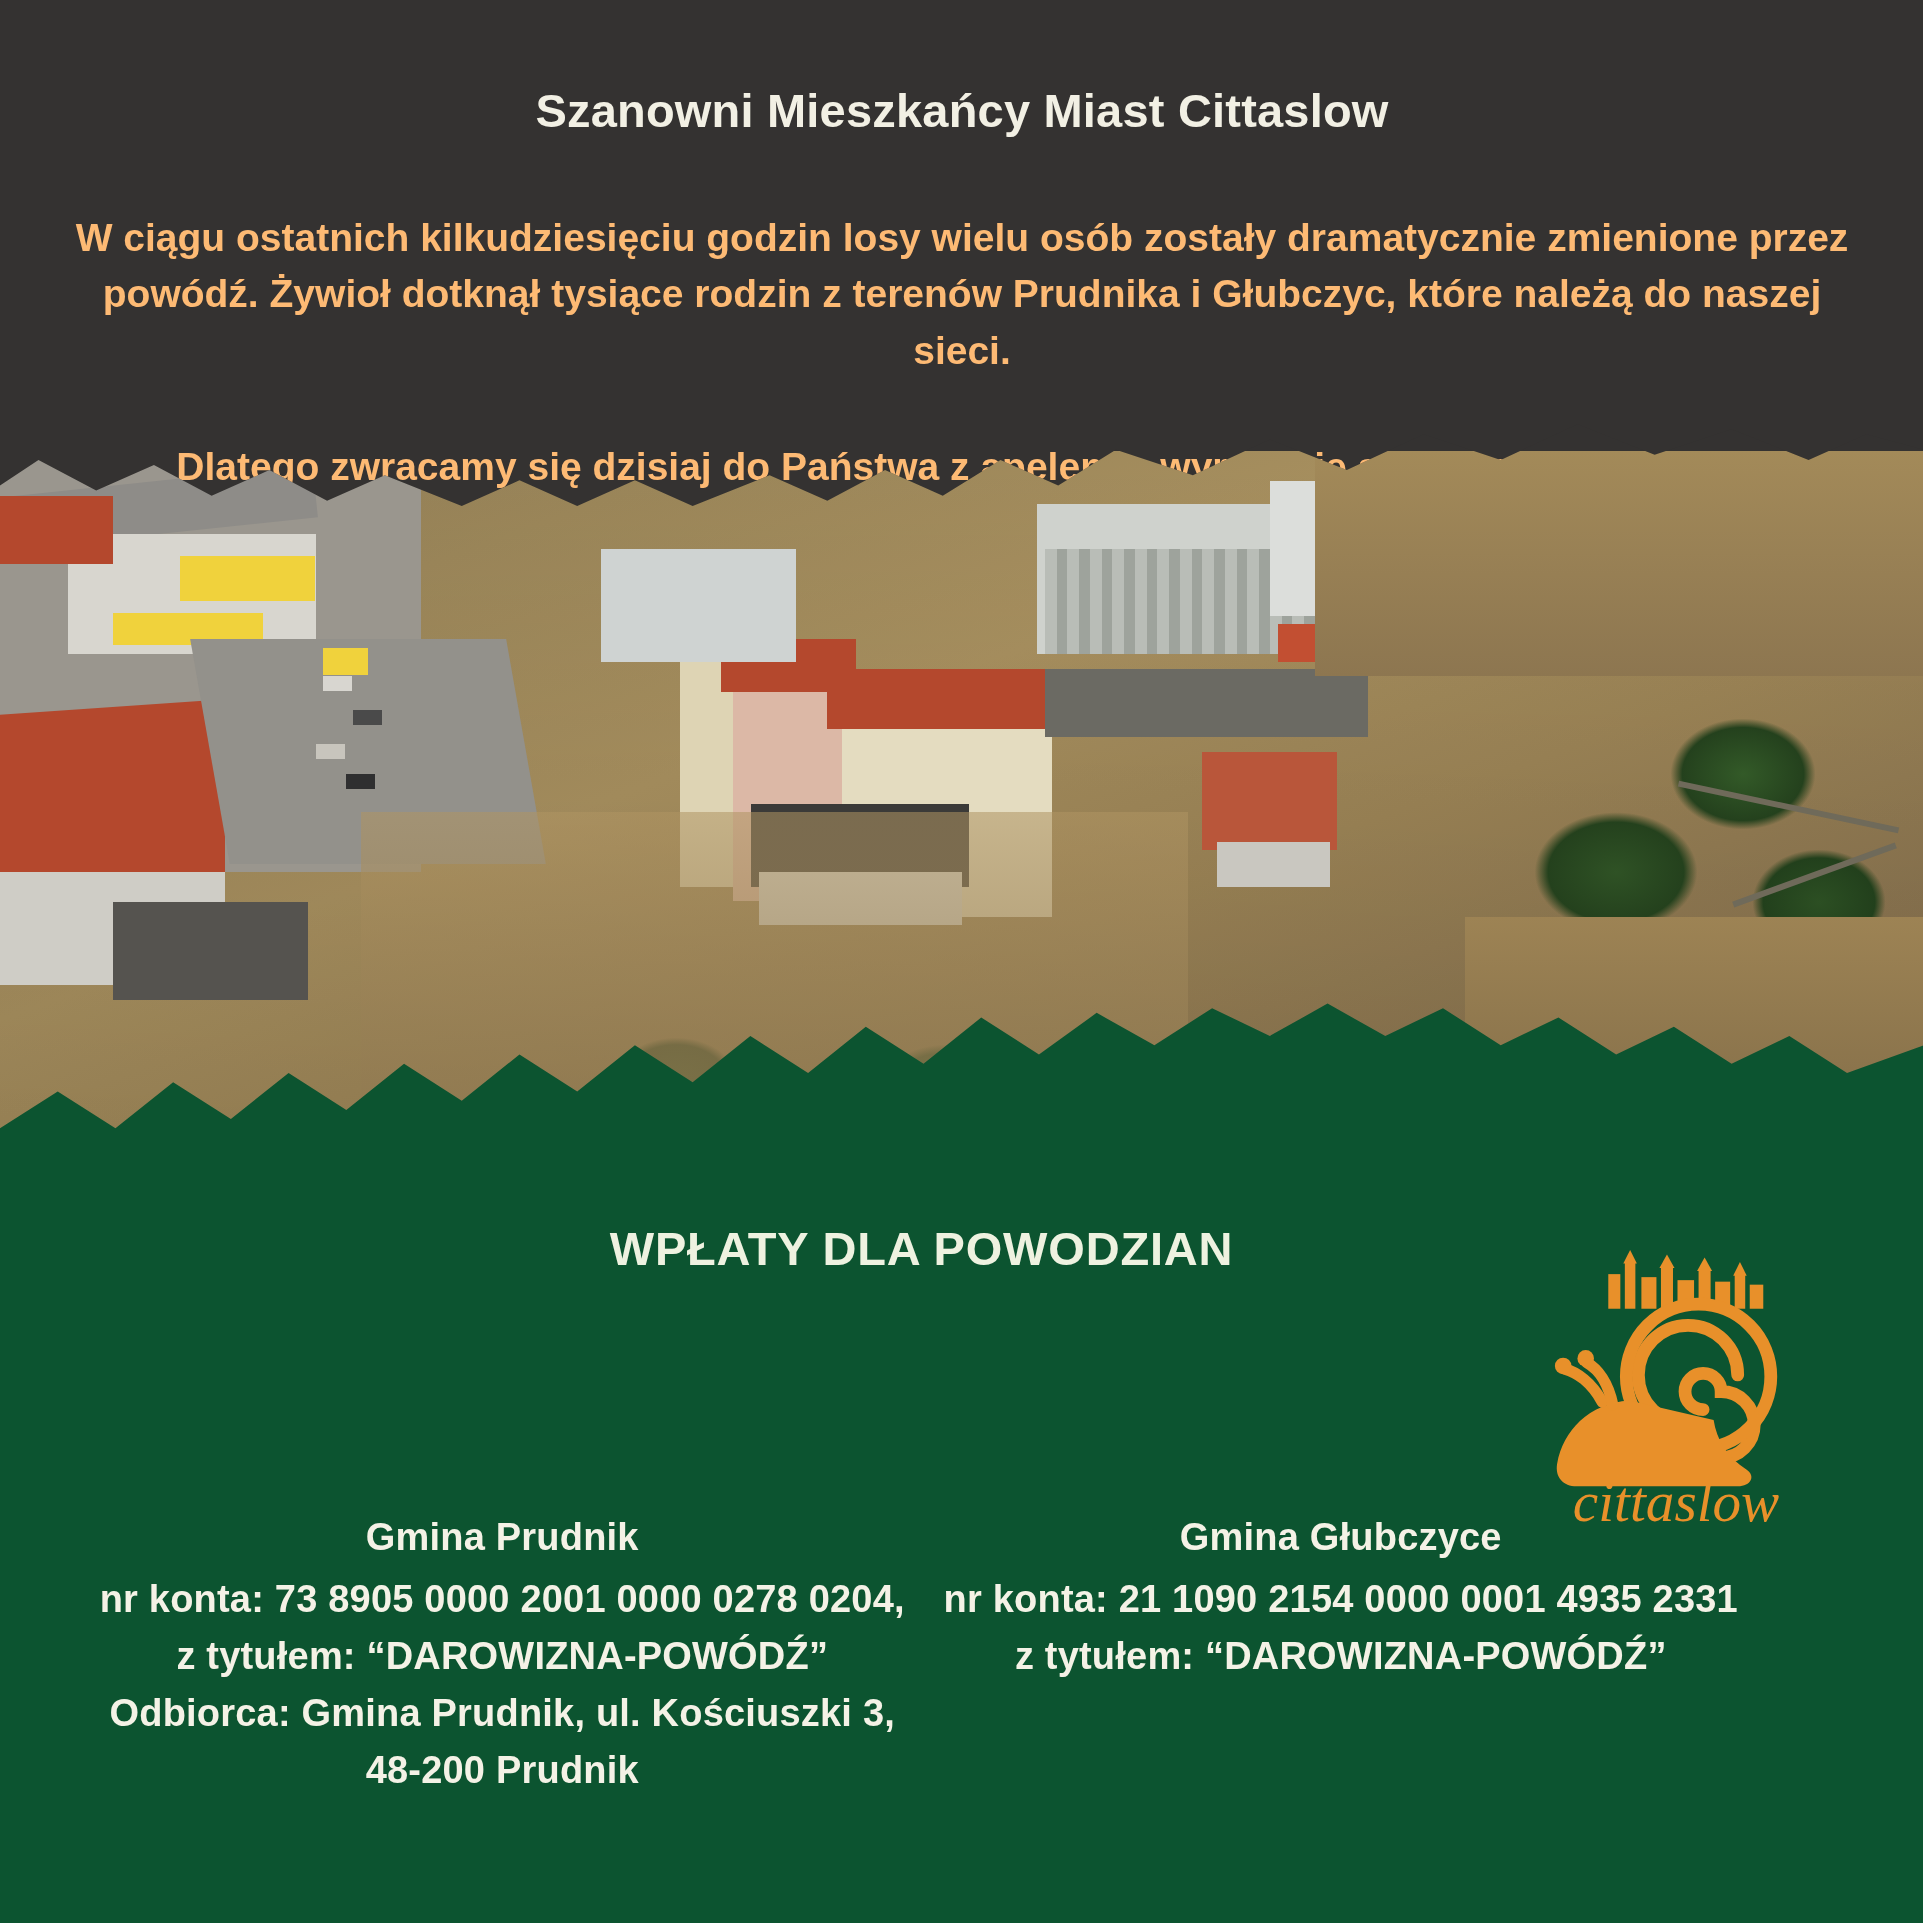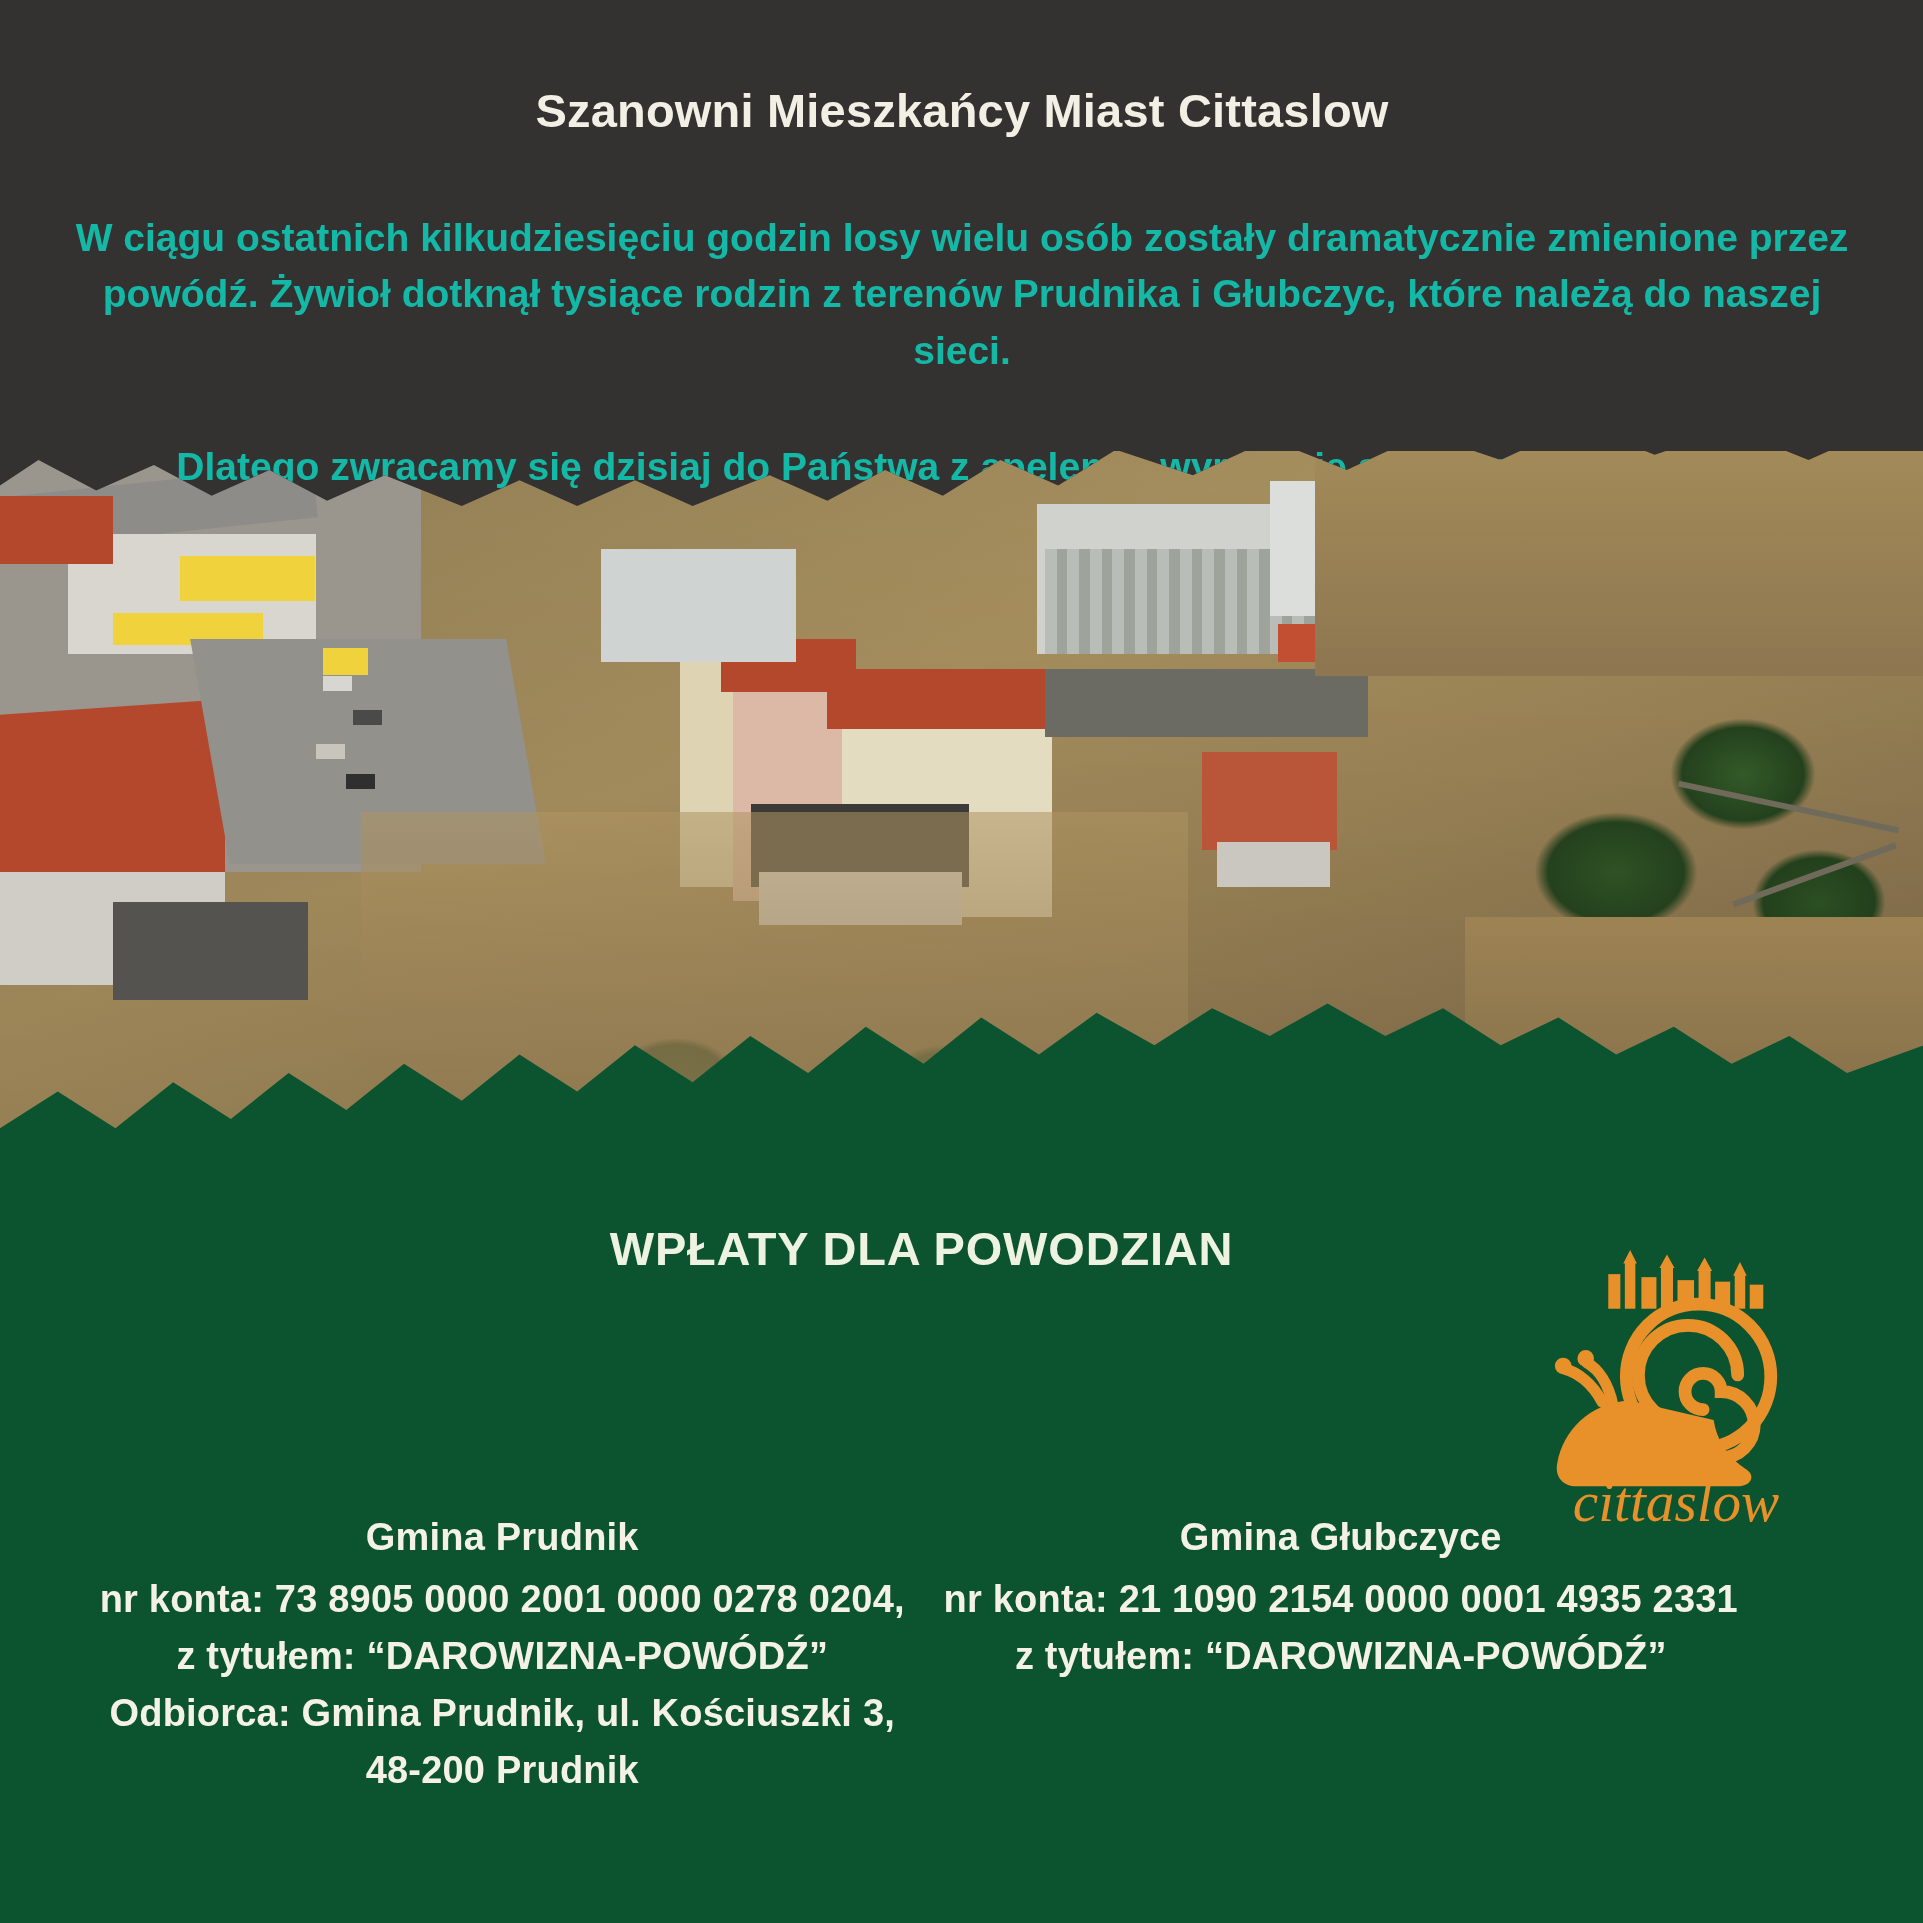--- a/index.html
+++ b/index.html
@@ -30,21 +30,21 @@
   }
   .headline {
     color: #f2f0e4;
     font-size: 47px;
     font-weight: bold;
     letter-spacing: 0.2px;
     line-height: 1.2;
     margin: 16.5px 0 0 0;
   }
   .para {
-    color: #14b8a6;
+    color: #fdba74;
     font-size: 39px;
     font-weight: bold;
     line-height: 1.45;
     margin: 0;
     padding: 0 13.5px;
   }
   .para-1 { margin-top: 71px; }
   .para-2 { margin-top: 59px; padding: 0 113px; }
 
   

